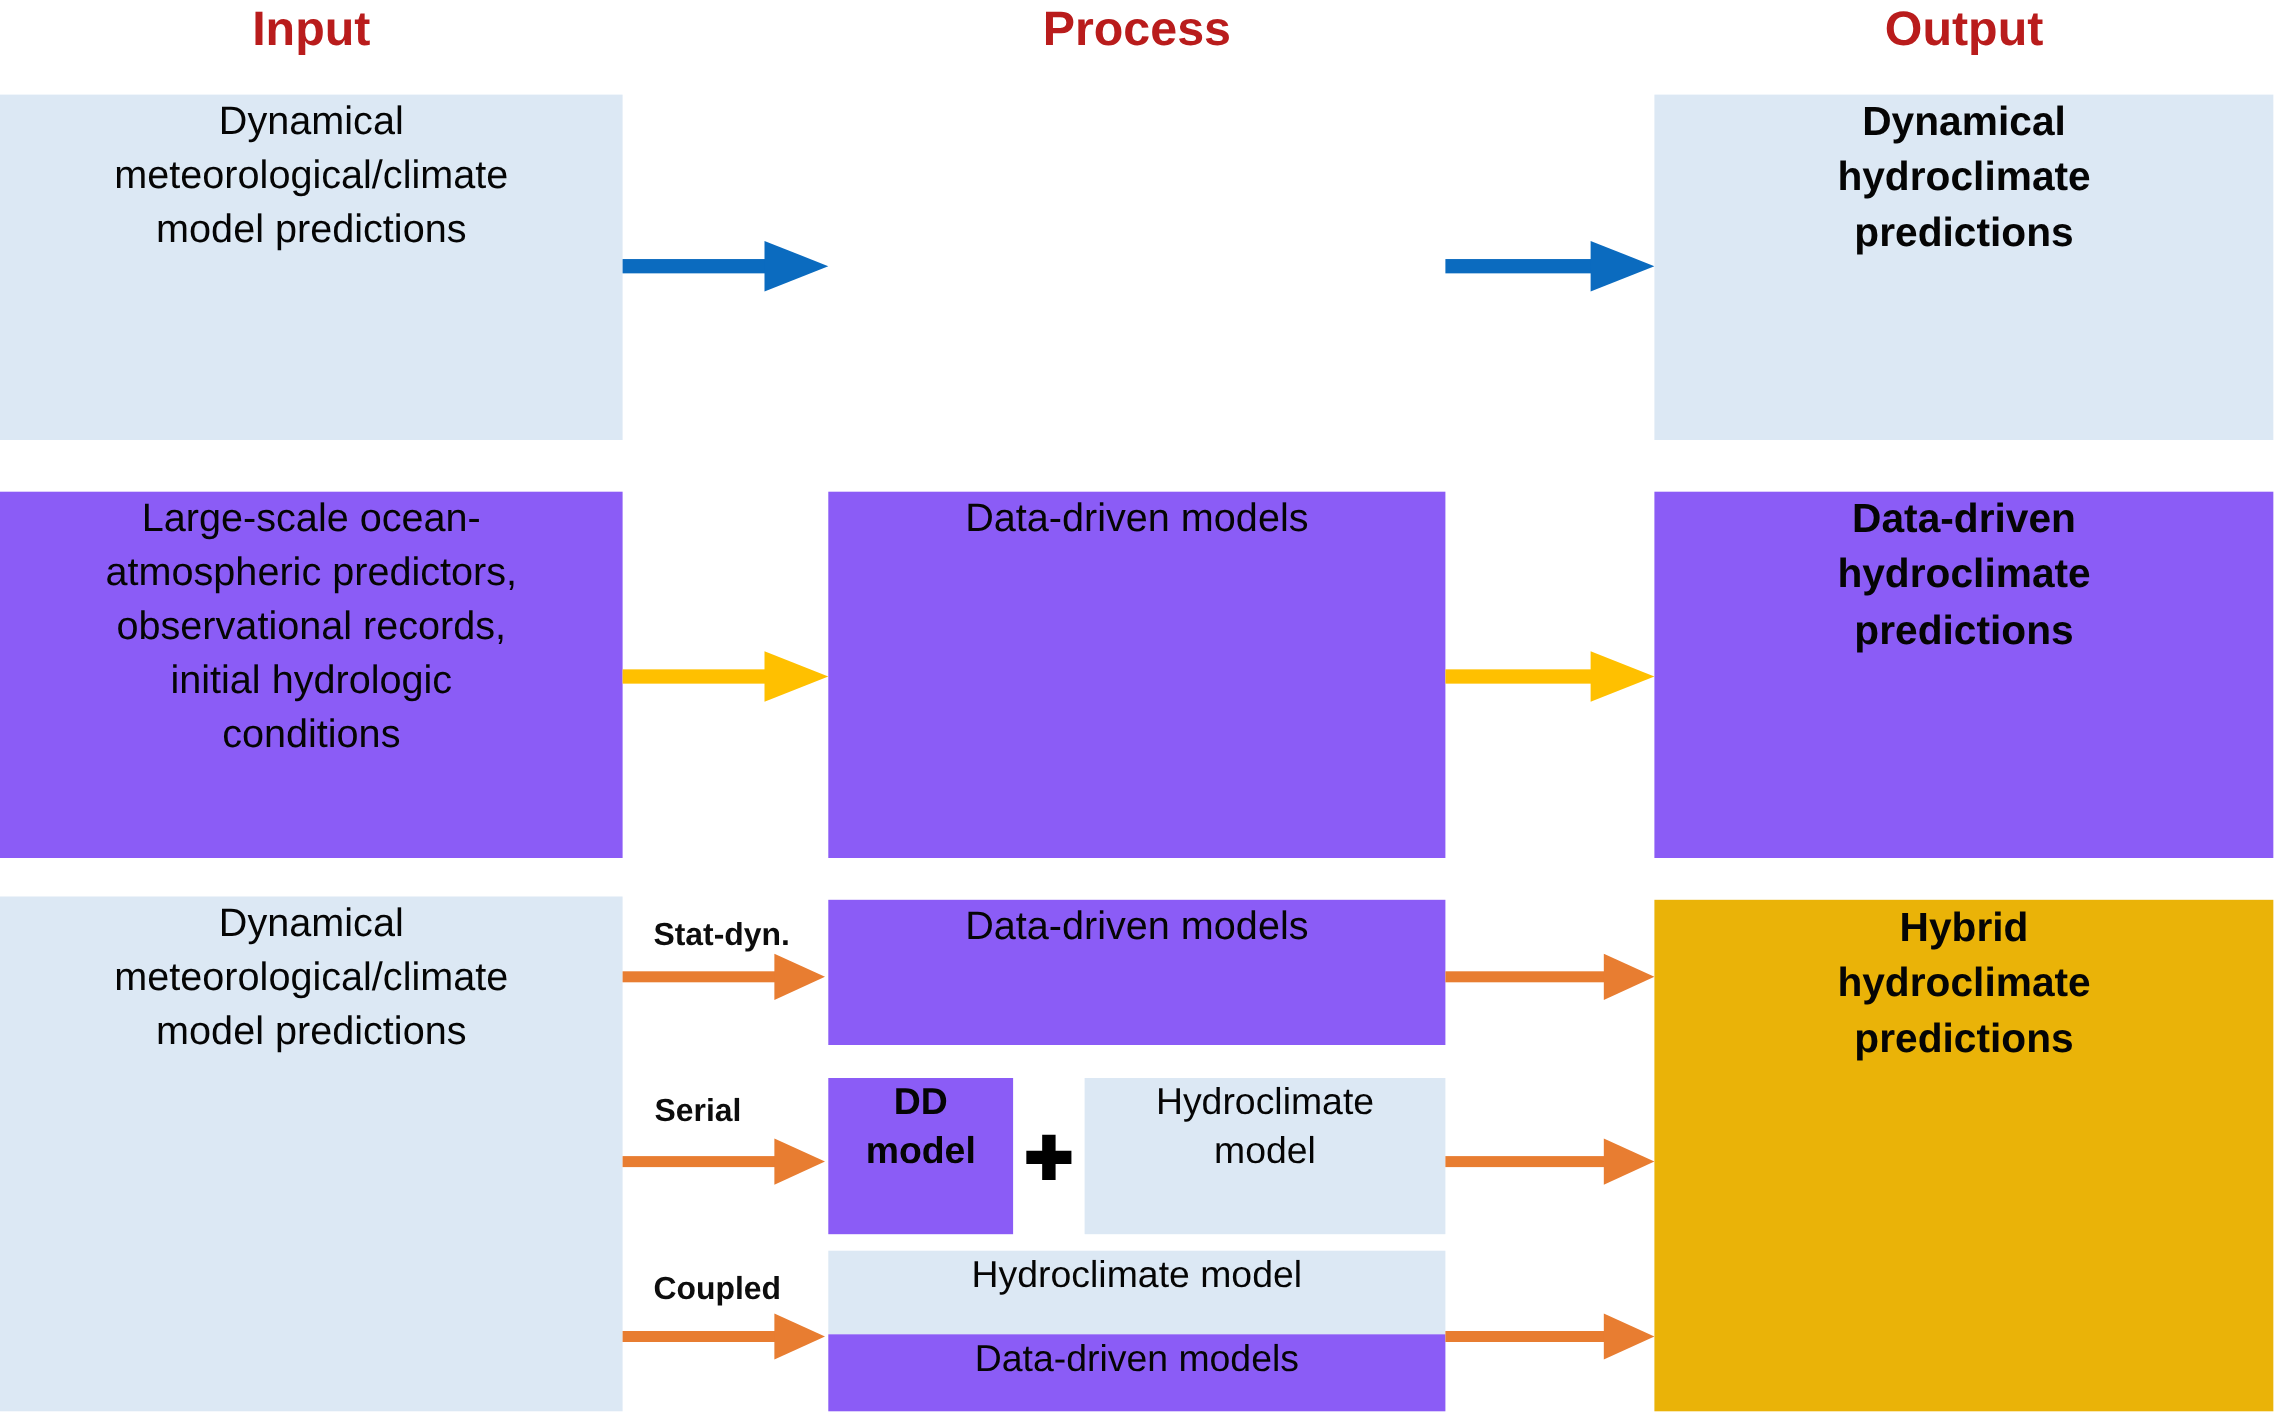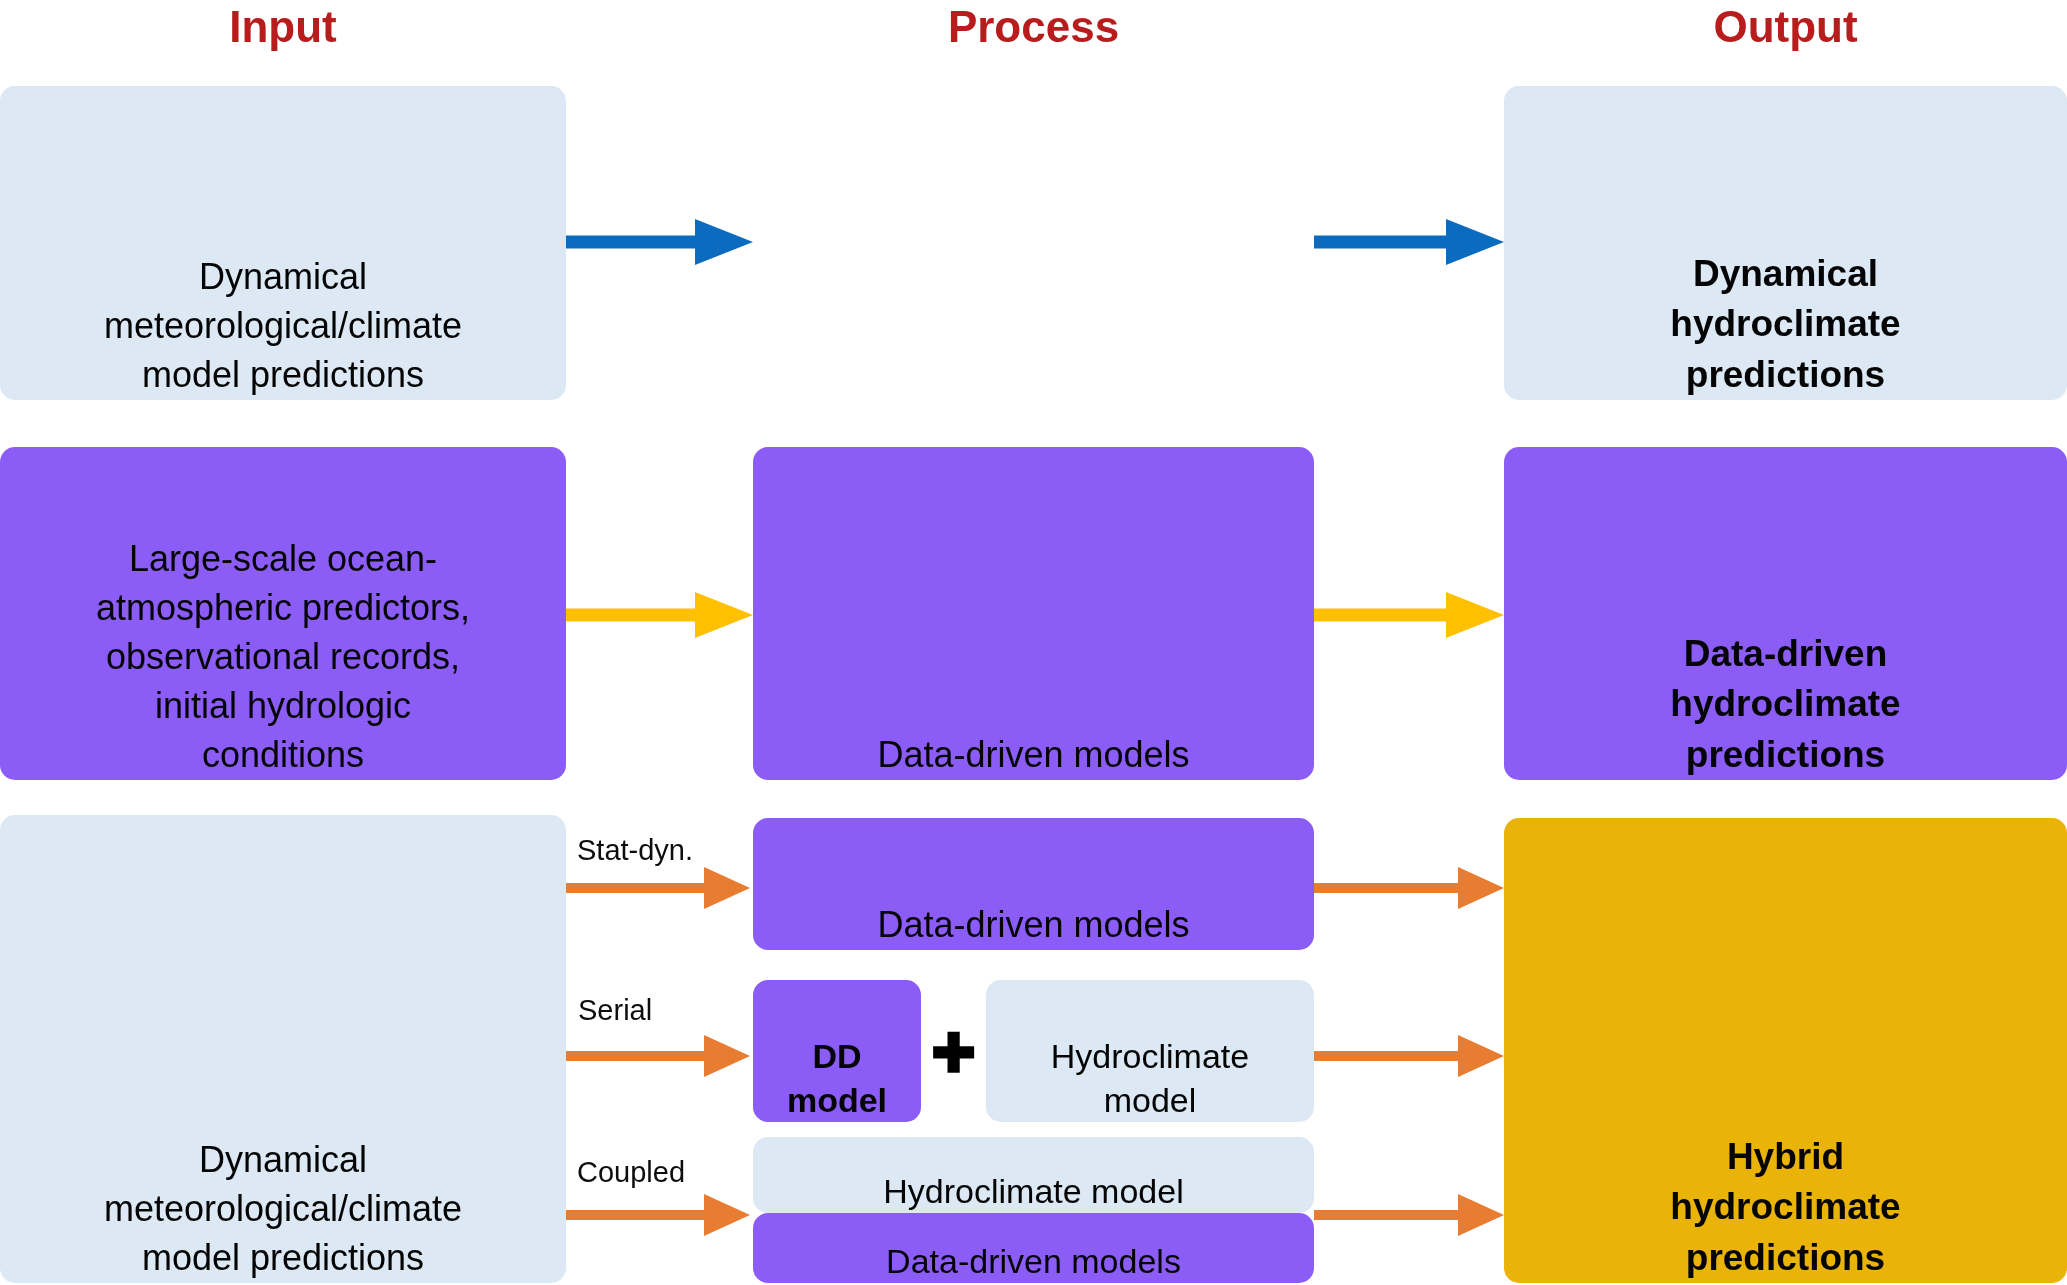--- a/index.html
+++ b/index.html
@@ -11,37 +11,37 @@
     color:#000;
     overflow:hidden;
   }
   .hdr{
     position:absolute;top:0;height:54px;
     display:flex;align-items:center;justify-content:center;
     font-size:44px;font-weight:bold;color:#b91c1c;
   }
   .box{
     position:absolute;
-    display:flex;align-items:flex-end;justify-content:center;
+    display:flex;align-items:flex-start;justify-content:center;
     text-align:center;
-    border-radius:15px;
   }
   .box-text{
     white-space:pre-line;
     font-size:36px;line-height:1.36;color:#050505;
   }
   .box-text.bold{font-weight:bold;font-size:37px;}
   .box-text.small{font-size:34px;line-height:1.3;}
   .fill-blue{background:#dce8f4;}
   .fill-yellow{background:#8b5cf6;}
   .fill-peach{background:#eab308;}
   .branch-label{
     position:absolute;
-    font-size:29px;font-weight:normal;color:#0d0d0d;
+    font-size:29px;font-weight:bold;color:#0d0d0d;
     white-space:nowrap;
+    margin-left:17px;
   }
   
   .arrow{position:absolute;height:46px;}
   .arrow .shaft{
     position:absolute;left:0;right:54px;top:50%;
     transform:translateY(-50%);height:13px;display:block;
   }
   .arrow .head{
     position:absolute;right:0;top:50%;
     transform:translateY(-50%);

